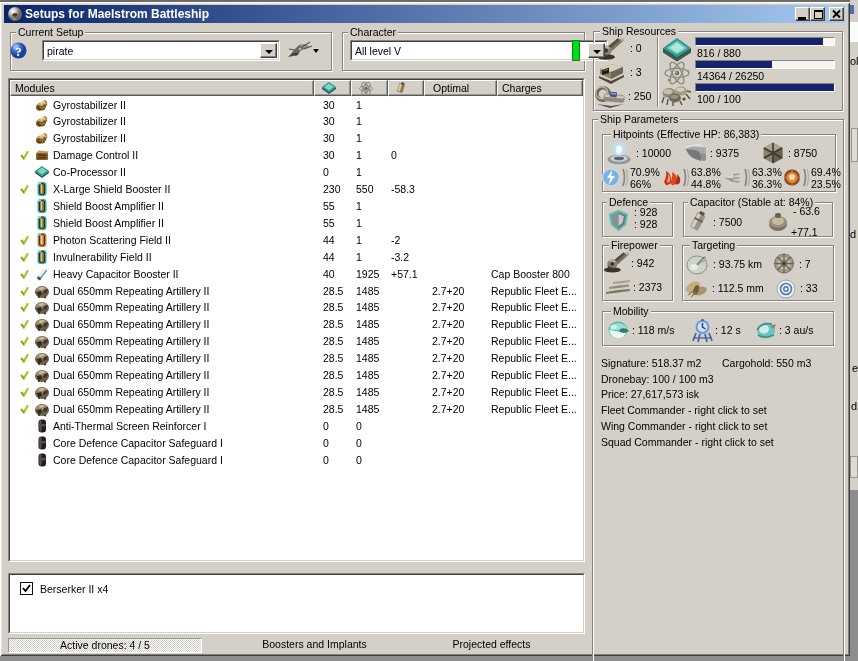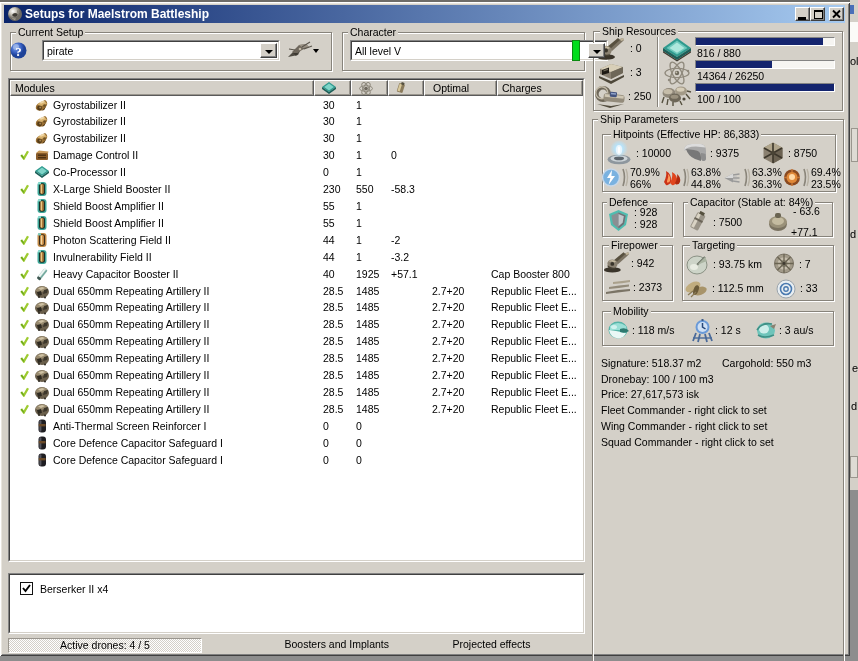--- a/index.html
+++ b/index.html
@@ -500,21 +500,21 @@
         </div>
 </div>
 <div class="ab sunk" style="left:8px;top:573px;width:577px;height:61px">
         <i></i>
       </div>
 <div class="ab" style="left:20px;top:582px;width:13px;height:13px;background:#fff;border:1px solid #111;z-index:2"><svg width="11" height="11" viewBox="0 0 11 11">
           <path d="M2 5 L4.5 8 L9 2" stroke="#000" stroke-width="1.9" fill="none"></path>
         </svg></div>
 <div class="ab" style="left:40px;top:583px;z-index:2;line-height:13px">Berserker II x4</div>
 <div class="ab" style="left:8px;top:638px;width:194px;height:15px;border:1px solid;border-color:#9a968e #fff #fff #9a968e;background:repeating-conic-gradient(#ffffff 0% 25%, #d4d0c8 0% 50%);background-size:2px 2px;text-align:center;line-height:13px">Active drones: 4 / 5</div>
-<div class="ab" style="left:196px;top:638px;width:193px;height:15px;text-align:right;line-height:13px">Boosters and Implants</div>
+<div class="ab" style="left:218px;top:638px;width:193px;height:15px;text-align:center;line-height:13px">Boosters and Implants</div>
 <div class="ab grp" style="left:593px;top:31px;width:250px;height:80px;">
         <span class="lbl" style="left:6px">Ship Resources</span>
       </div>
 <div class="ab" style="left:395px;top:638px;width:193px;height:15px;text-align:center;line-height:13px">Projected effects</div>
 <div class="ab" style="left:657px;top:37px;width:2px;height:70px;border-left:1px solid #87837b;border-right:1px solid #fff"></div>
 <svg class="ab" style="left:596px;top:37px" width="30" height="24" viewBox="0 0 30 24">
 <ellipse cx="10" cy="20" rx="9" ry="2.8" fill="#3a342a"></ellipse>
 <path d="M13 12 L24 2 L27 1 L28 3 L26 5 L16 14Z" fill="#7d7464"></path>
 <path d="M24 2 L27 1 L28 3 L25 4Z" fill="#c2b69c"></path>
 <path d="M11 10 L22 1 L24 3 L14 12Z" fill="#58503f"></path>

